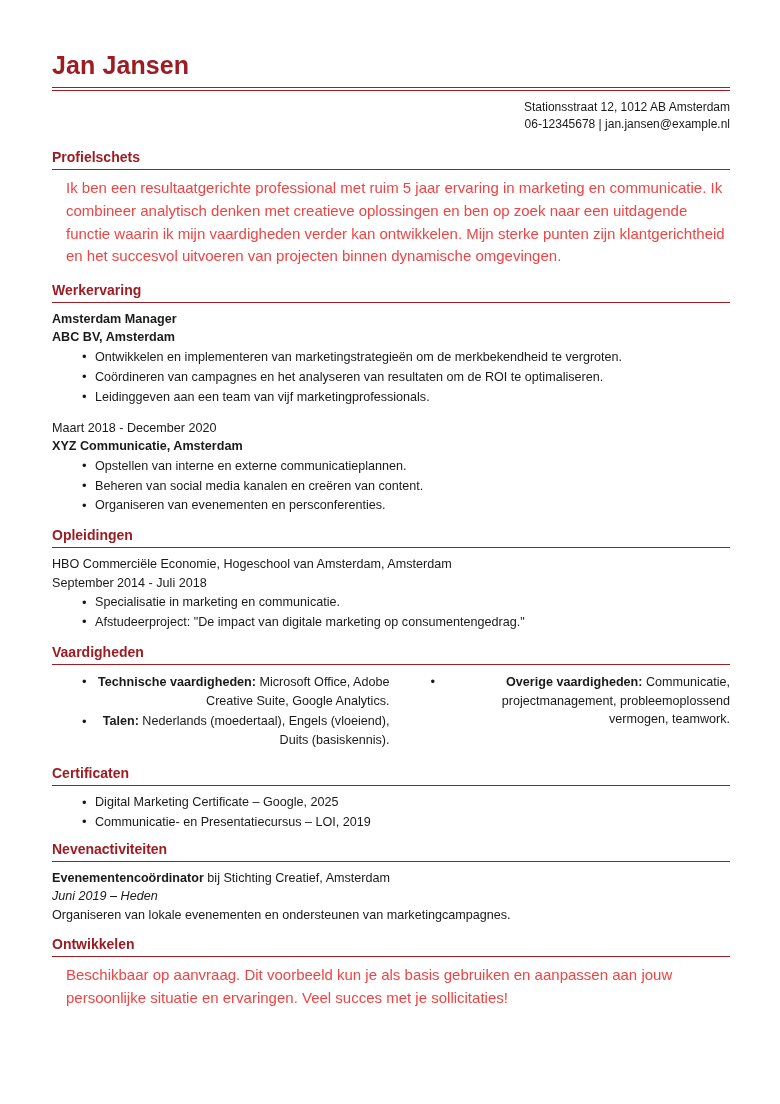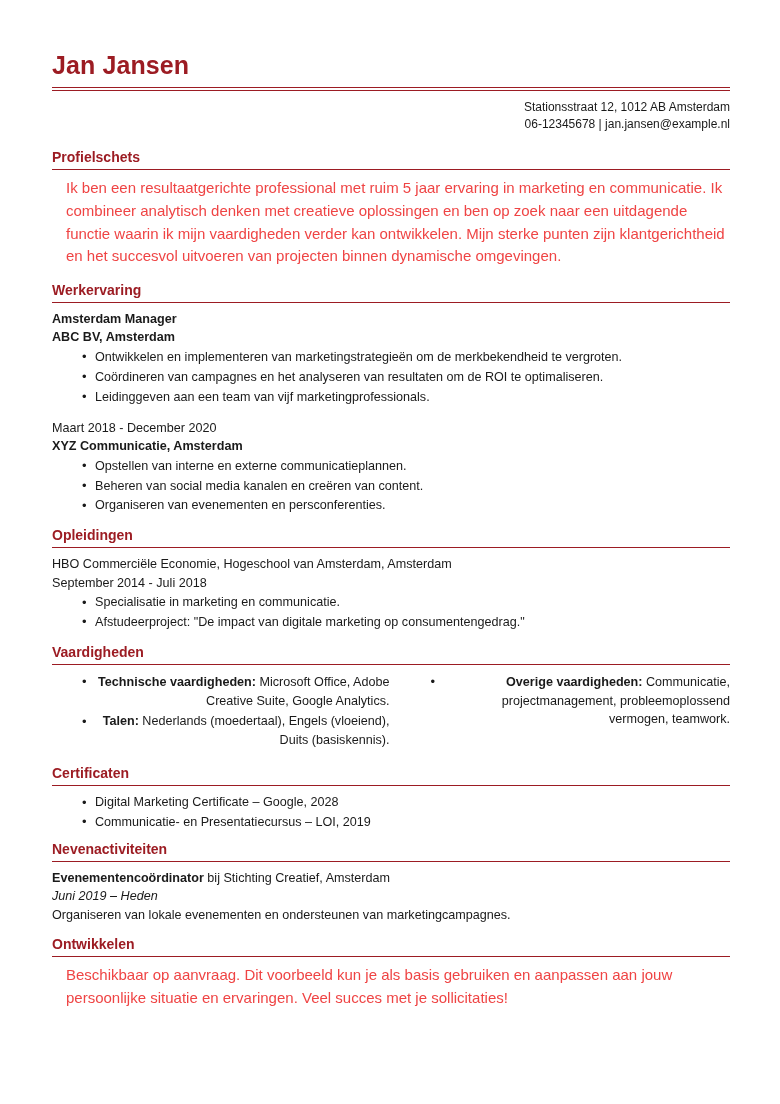--- a/index.html
+++ b/index.html
@@ -191,21 +191,21 @@
           <li><b>Overige vaardigheden:</b><span> Communicatie, projectmanagement, probleemoplossend vermogen, teamwork.</span></li>
         </ul>
       </div>
     </div>
   </section>
 
   <section class="section">
     <h2 class="section-title">Certificaten</h2>
     <div class="section-rule"></div>
     <ul class="bullets">
-      <li>Digital Marketing Certificate – Google, 2028</li>
+      <li>Digital Marketing Certificate – Google, 2025</li>
       <li>Communicatie- en Presentatiecursus – LOI, 2019</li>
     </ul>
     <div class="spacer-sm"></div>
   </section>
 
   <section class="section">
     <h2 class="section-title">Nevenactiviteiten</h2>
     <div class="section-rule"></div>
     <div class="entry">
       <div class="entry-line"><b>Evenementencoördinator</b><span> bij Stichting Creatief, Amsterdam</span></div>

